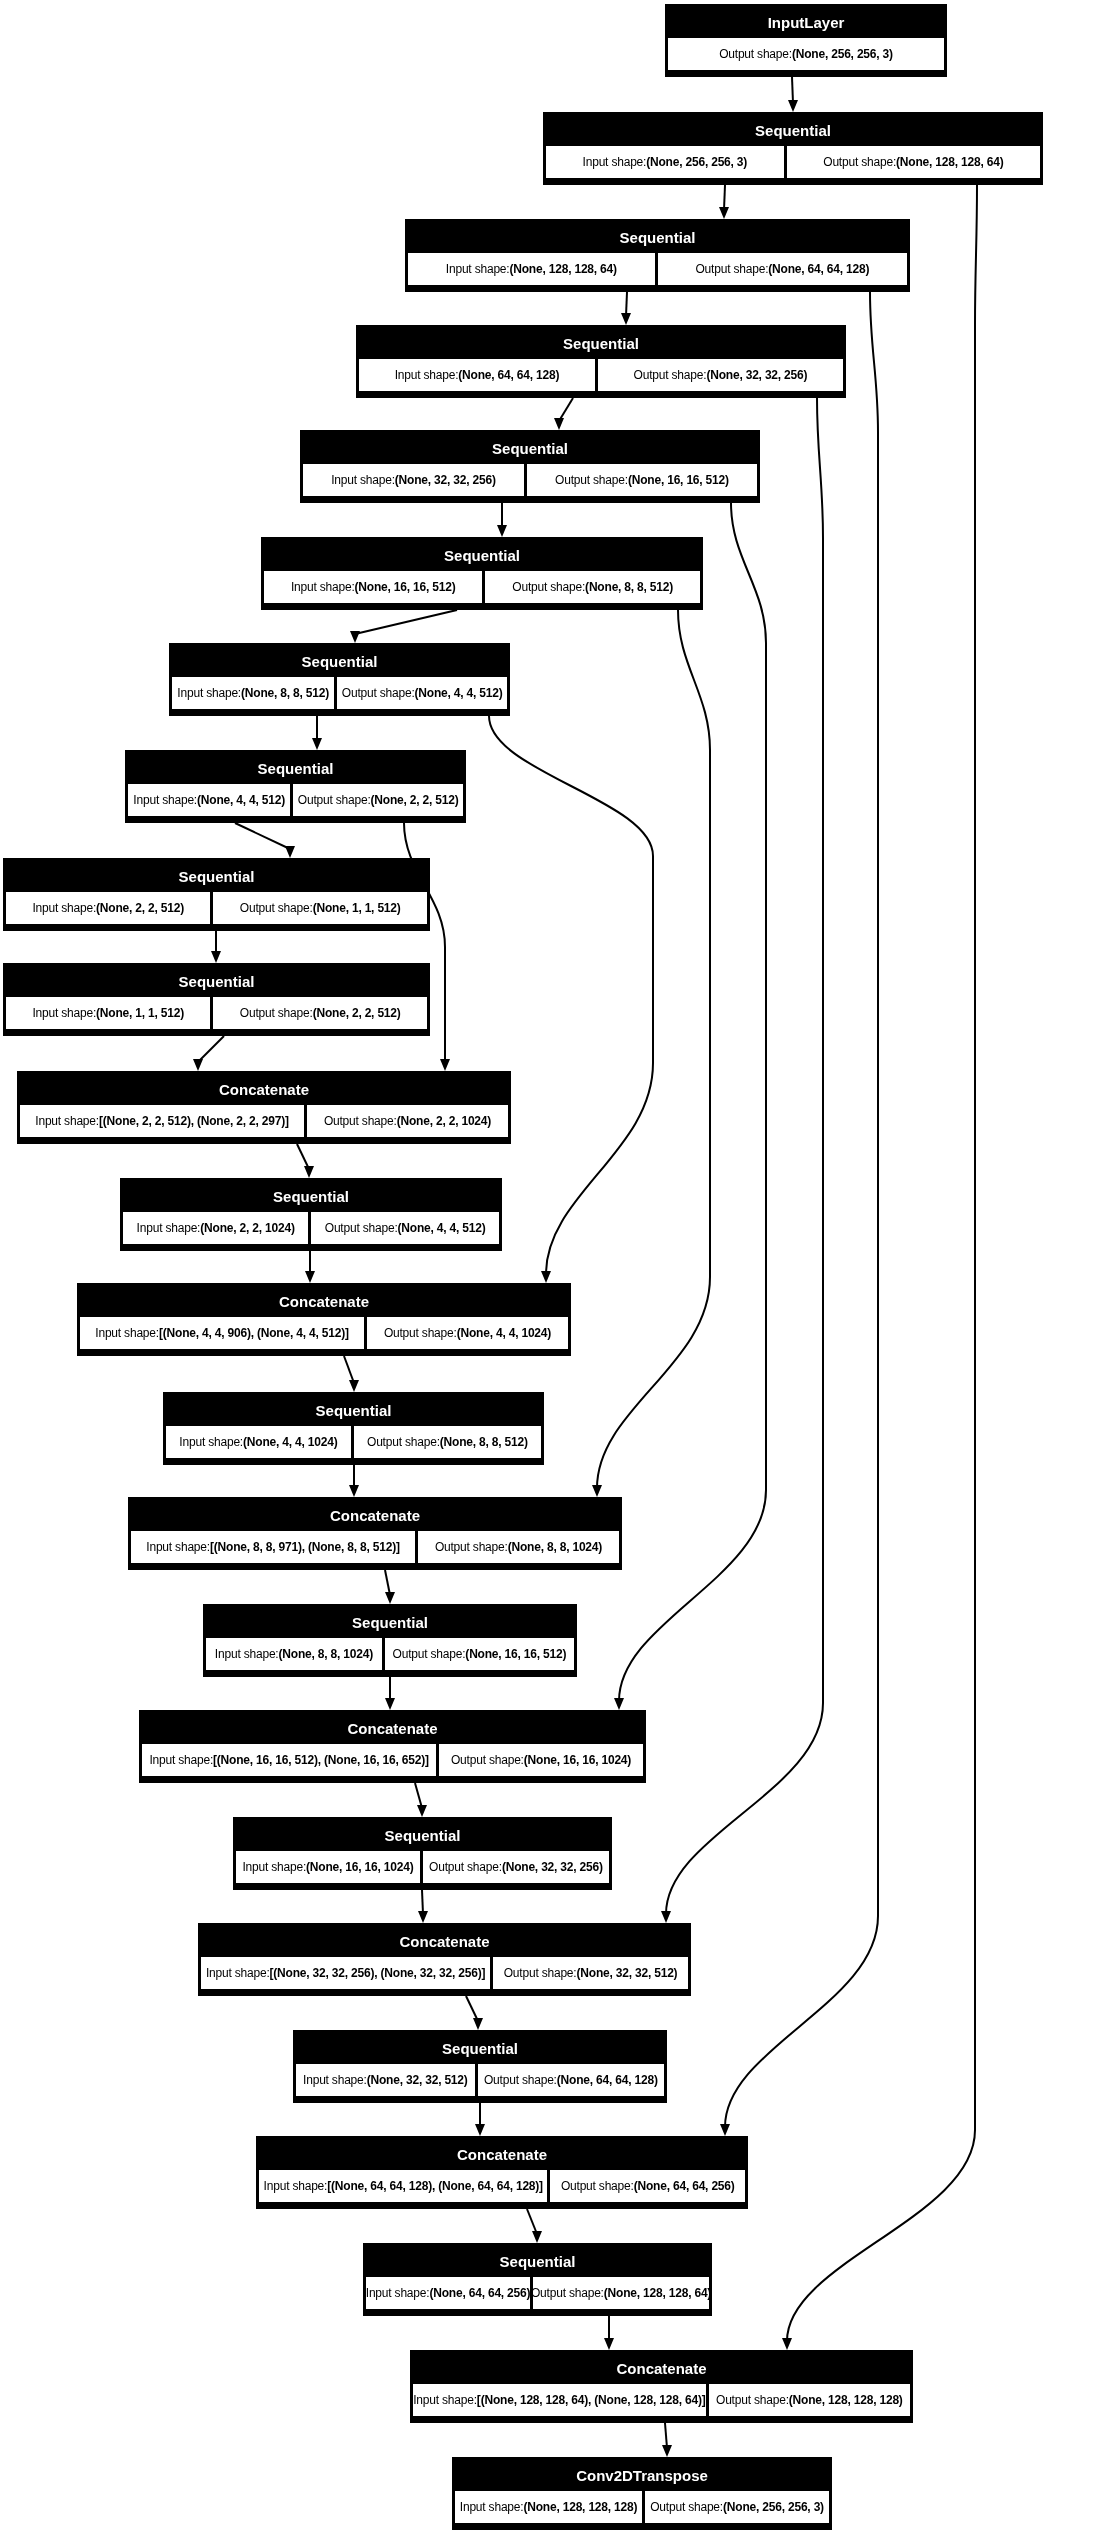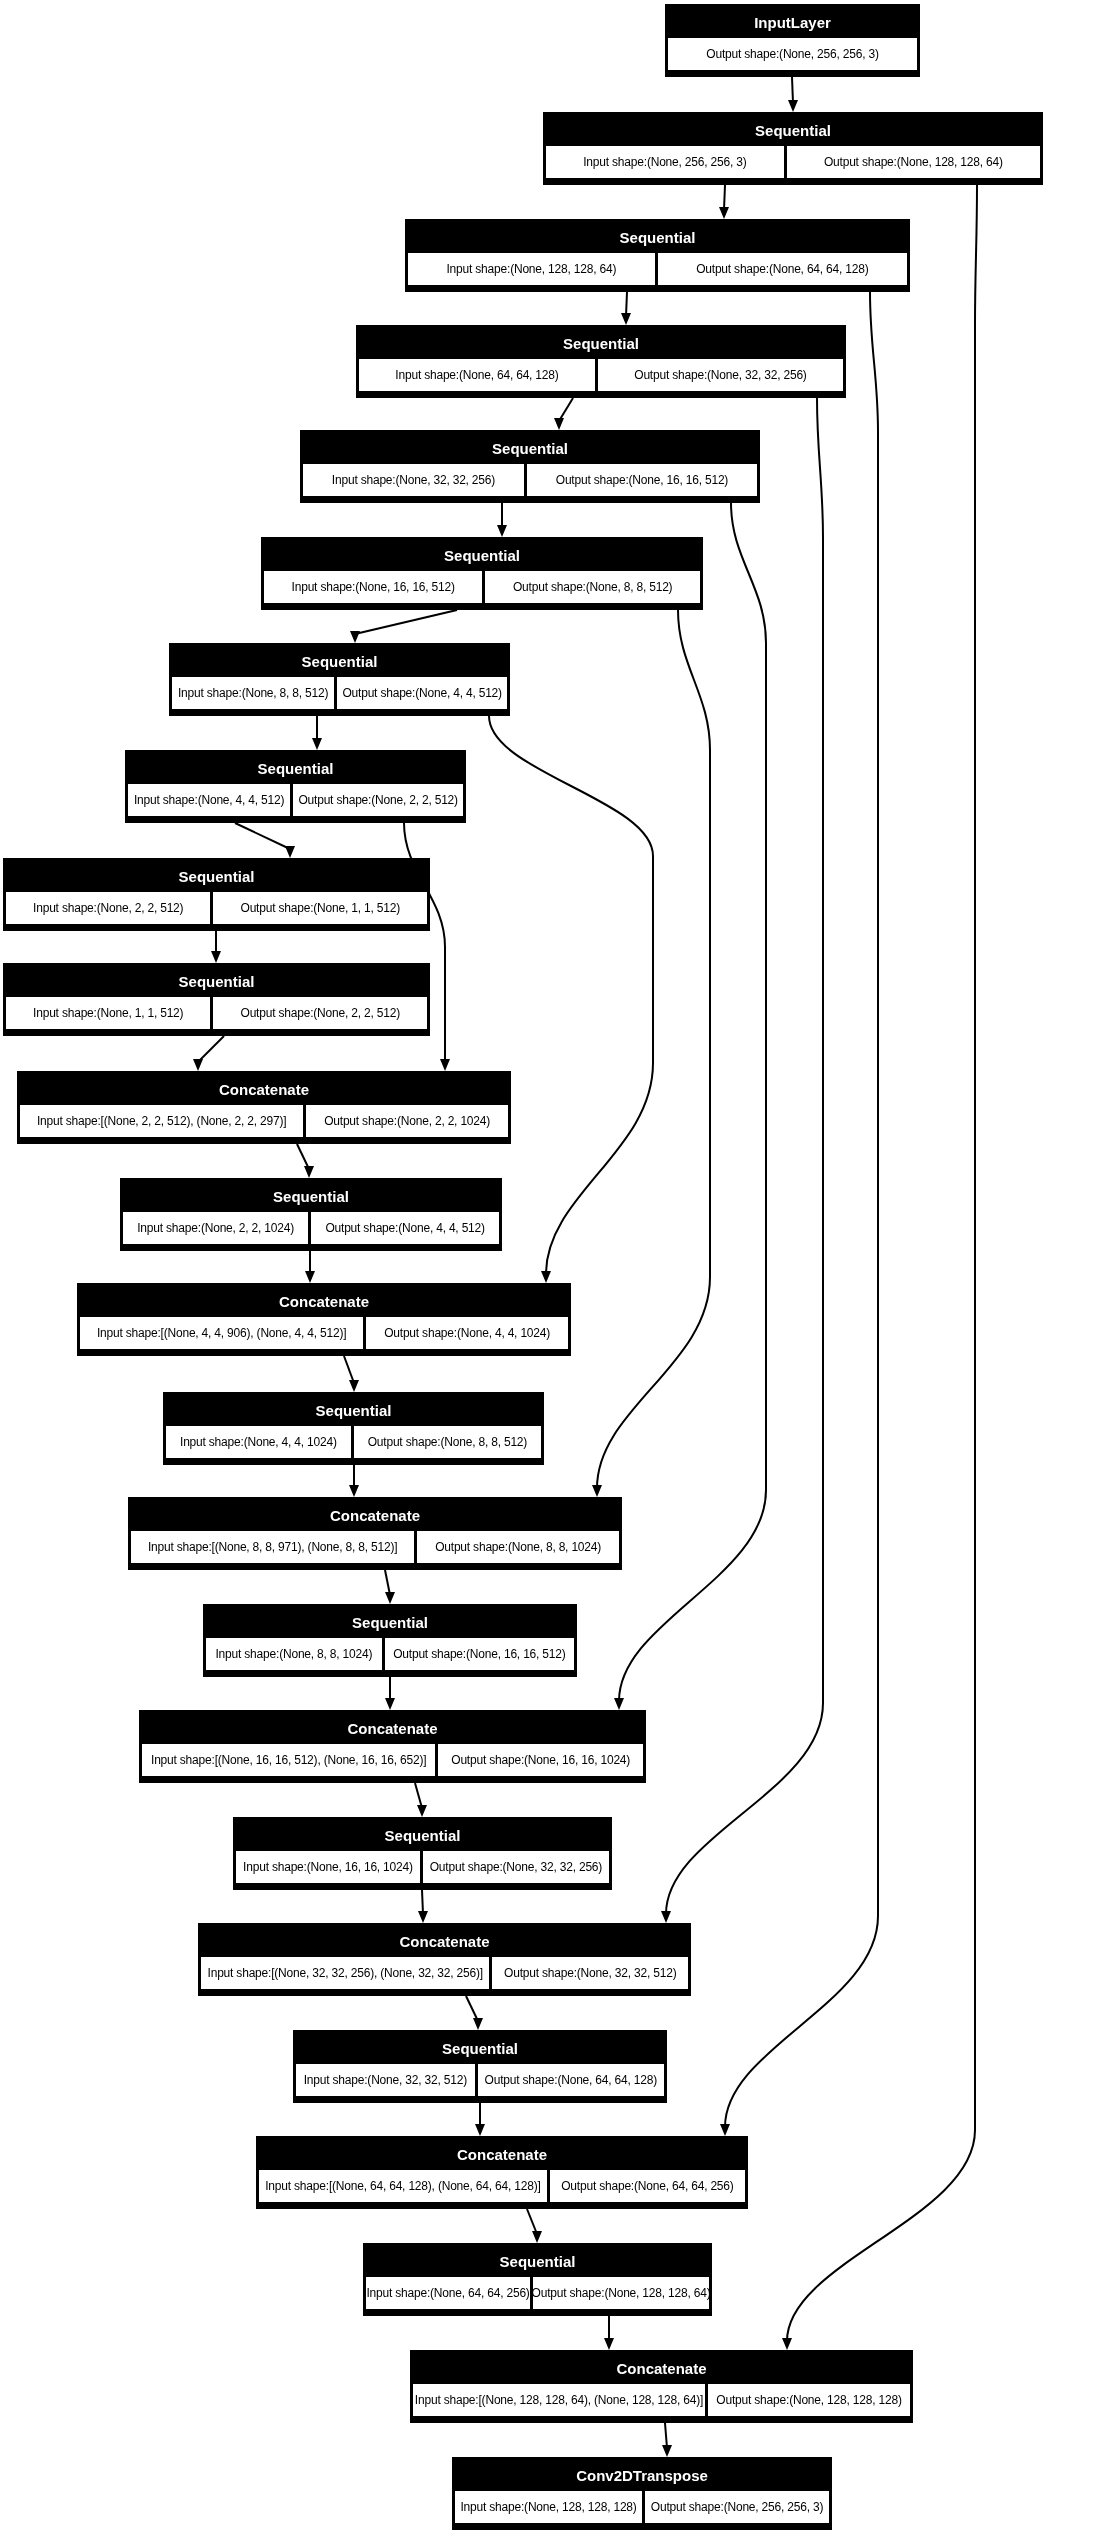--- a/index.html
+++ b/index.html
@@ -7,21 +7,21 @@
   #canvas{position:relative;width:1101px;height:2535px;background:#ffffff;overflow:hidden;}
   #edges{position:absolute;left:0;top:0;z-index:1;}
   .nd{position:absolute;z-index:2;background:#000000;padding:2px;box-sizing:border-box;height:73px;
       border:1px solid #000;}
   .nd-title{height:31px;display:flex;align-items:center;justify-content:center;
       color:#ffffff;font-weight:bold;font-size:15px;white-space:nowrap;}
   .nd-cells{display:flex;gap:3px;height:32px;}
   .cell{background:#ffffff;color:#000000;flex:1 1 auto;min-width:0;display:flex;align-items:center;
       justify-content:center;white-space:nowrap;overflow:hidden;font-size:12px;letter-spacing:-0.2px;
       padding:0 20px;}
-  .cell b{font-weight:normal;}
+  .cell b{font-weight:bold;}
   .lbl{font-weight:normal;}
 </style>
 <title>Keras model architecture graph</title></head>
 <body>
 
 <div id="canvas">
     <svg id="edges" width="1101" height="2535" viewBox="0 0 1101 2535">
       <g>
         <path d="M 792 77 L 793 103" fill="none" stroke="#000000" stroke-width="2"></path>
         <polygon points="788,100 798,100 793,112" fill="#000000"></polygon>
@@ -136,21 +136,21 @@
       </g>
       <g>
         <path d="M 870 292 C 870 348, 878 376, 878 432 L 878 1916 C 878 2004, 725 2048, 725 2127" fill="none" stroke="#000000" stroke-width="2"></path>
         <polygon points="720,2124 730,2124 725,2136" fill="#000000"></polygon>
       </g>
       <g>
         <path d="M 977 185 C 977 241, 975 269, 975 325 L 975 2130 C 975 2218, 787 2262, 787 2341" fill="none" stroke="#000000" stroke-width="2"></path>
         <polygon points="782,2338 792,2338 787,2350" fill="#000000"></polygon>
       </g>
     </svg>
-    <div class="nd" style="left: 665px; top: 4px; width: 255px;">
+    <div class="nd" style="left: 665px; top: 4px; width: 282px;">
       <div class="nd-title">InputLayer</div>
       <div class="nd-cells">
         <div class="cell">
           <span class="lbl">Output shape: </span>
           <b>(None, 256, 256, 3)</b>
         </div>
       </div>
     </div>
     <div class="nd" style="left: 543px; top: 112px; width: 500px;">
       <div class="nd-title">Sequential</div>

